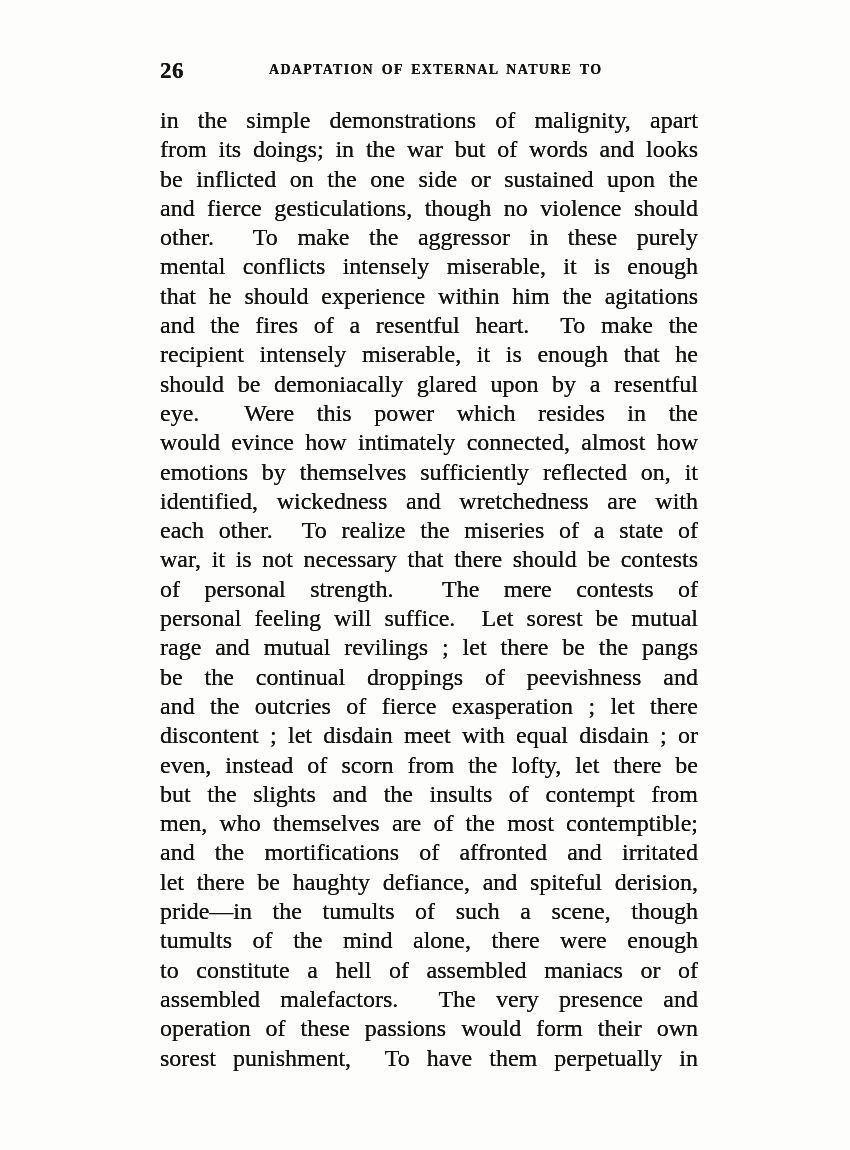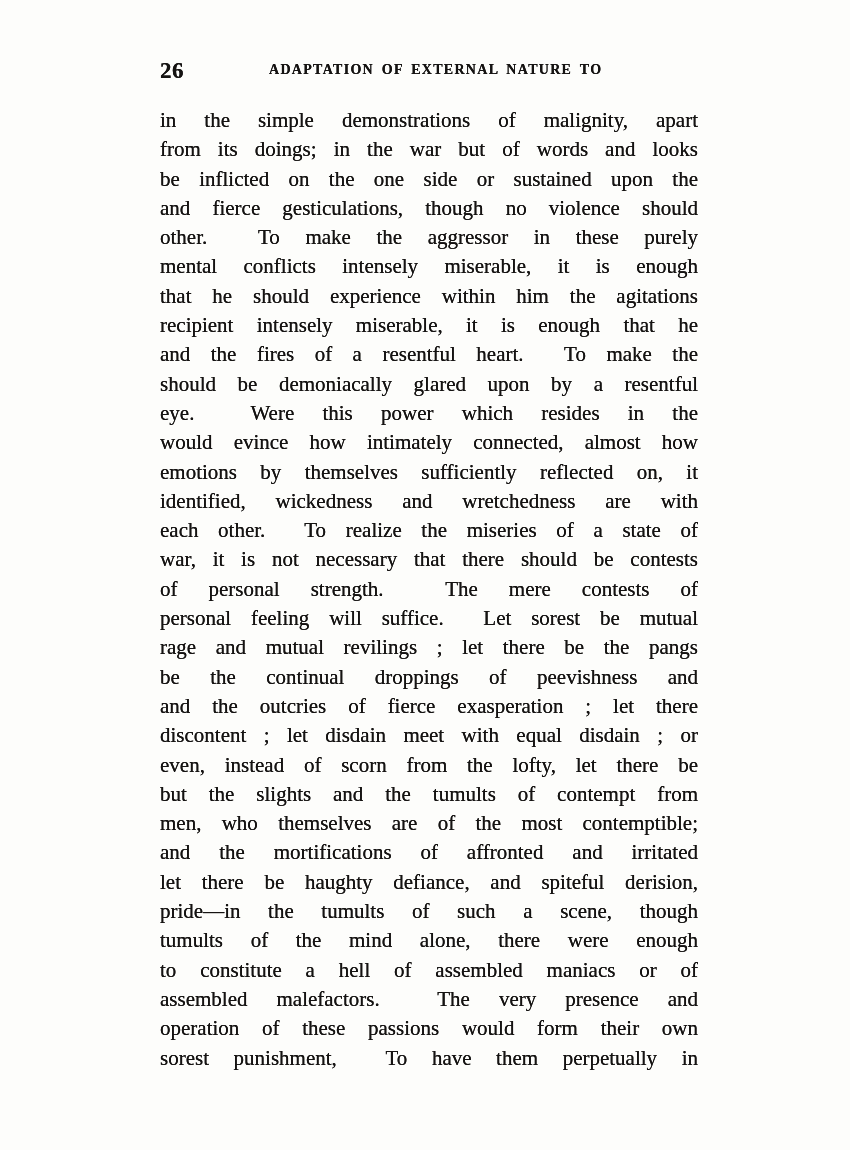--- a/index.html
+++ b/index.html
@@ -51,21 +51,21 @@
     white-space: nowrap;
     text-shadow: 0 0 0.5px currentColor;
   }
   .body-text {
     position: absolute;
     left: 160px;
     top: 106px;
     width: 538px;
   }
   .line {
-    font-size: 21px;
+    font-size: 24px;
     line-height: 29.3px;
     height: 29.3px;
     text-align: justify;
     text-align-last: justify;
     white-space: pre-wrap;
     text-shadow: 0 0 0.45px currentColor;
   }
 </style>
 </head>
 <body>
@@ -76,37 +76,37 @@
     <span class="running">ADAPTATION OF EXTERNAL NATURE TO</span>
   </div>
   <div class="body-text" id="body-lines">
       <div class="line">in the simple demonstrations of malignity, apart</div>
       <div class="line">from its doings; in the war but of words and looks</div>
       <div class="line">be inflicted on the one side or sustained upon the</div>
       <div class="line">and fierce gesticulations, though no violence should</div>
       <div class="line">other.  To make the aggressor in these purely</div>
       <div class="line">mental conflicts intensely miserable, it is enough</div>
       <div class="line">that he should experience within him the agitations</div>
+      <div class="line">and the fires of a resentful heart.  To make the</div>
       <div class="line">recipient intensely miserable, it is enough that he</div>
-      <div class="line">and the fires of a resentful heart.  To make the</div>
       <div class="line">should be demoniacally glared upon by a resentful</div>
       <div class="line">eye.  Were this power which resides in the</div>
       <div class="line">would evince how intimately connected, almost how</div>
       <div class="line">emotions by themselves sufficiently reflected on, it</div>
       <div class="line">identified, wickedness and wretchedness are with</div>
       <div class="line">each other.  To realize the miseries of a state of</div>
       <div class="line">war, it is not necessary that there should be contests</div>
       <div class="line">of personal strength.  The mere contests of</div>
       <div class="line">personal feeling will suffice.  Let sorest be mutual</div>
       <div class="line">rage and mutual revilings ; let there be the pangs</div>
       <div class="line">be the continual droppings of peevishness and</div>
       <div class="line">and the outcries of fierce exasperation ; let there</div>
       <div class="line">discontent ; let disdain meet with equal disdain ; or</div>
       <div class="line">even, instead of scorn from the lofty, let there be</div>
-      <div class="line">but the slights and the tumults of contempt from</div>
+      <div class="line">but the slights and the insults of contempt from</div>
       <div class="line">men, who themselves are of the most contemptible;</div>
       <div class="line">and the mortifications of affronted and irritated</div>
       <div class="line">let there be haughty defiance, and spiteful derision,</div>
       <div class="line">pride—in the tumults of such a scene, though</div>
       <div class="line">tumults of the mind alone, there were enough</div>
       <div class="line">to constitute a hell of assembled maniacs or of</div>
       <div class="line">assembled malefactors.  The very presence and</div>
       <div class="line">operation of these passions would form their own</div>
       <div class="line">sorest punishment,  To have them perpetually in</div>
     </div>

